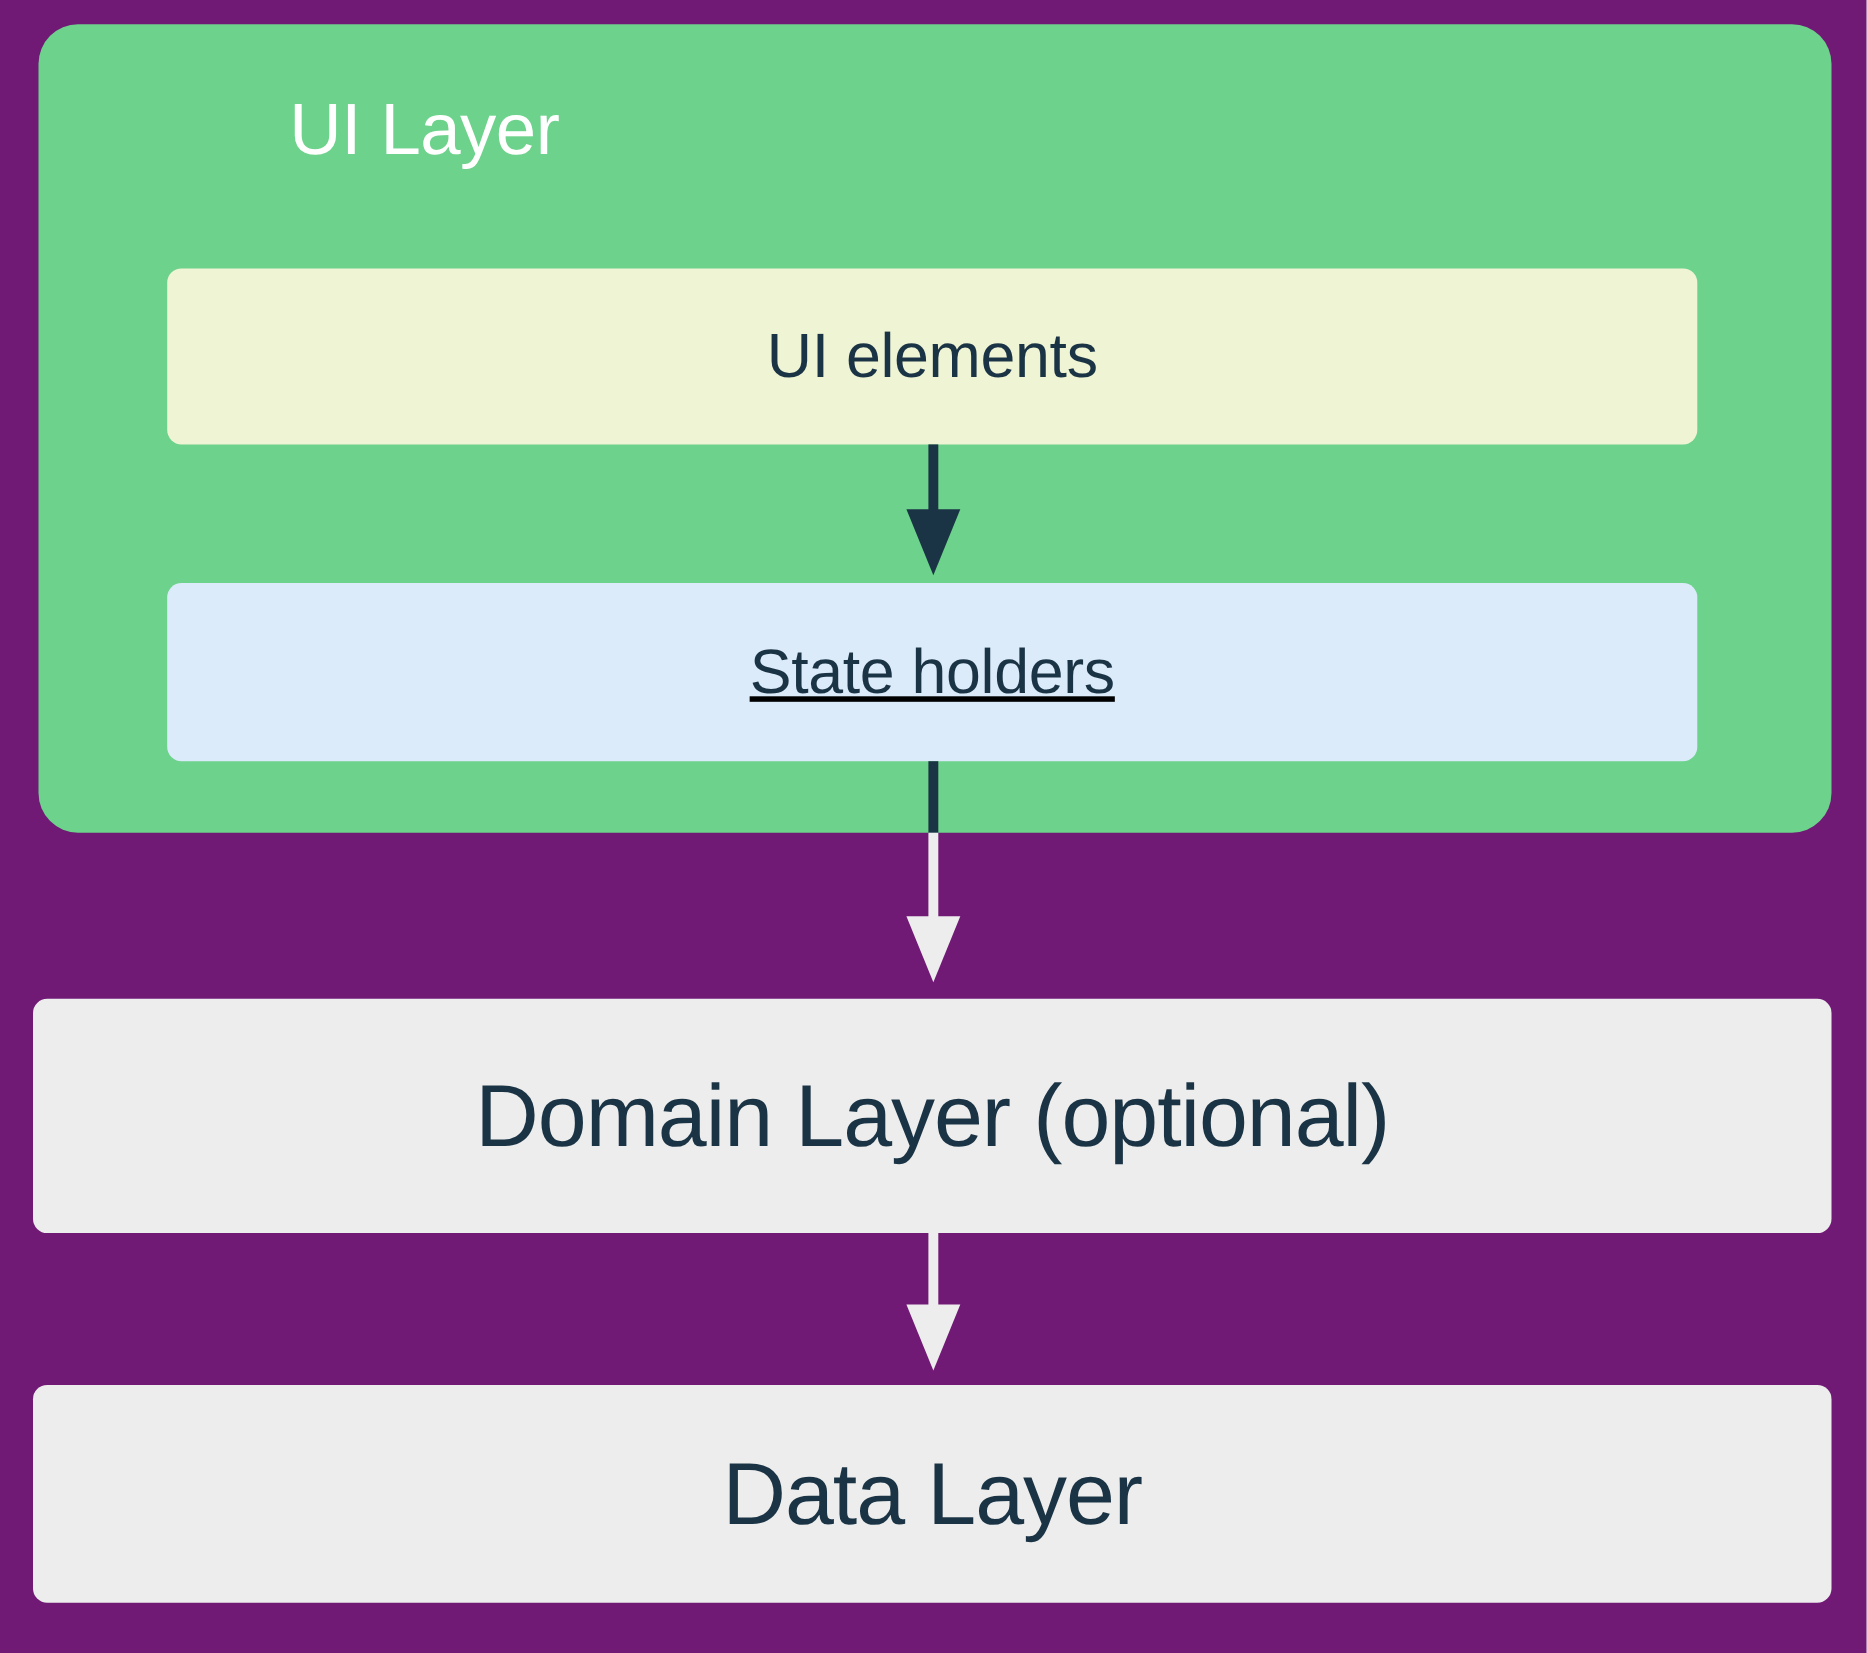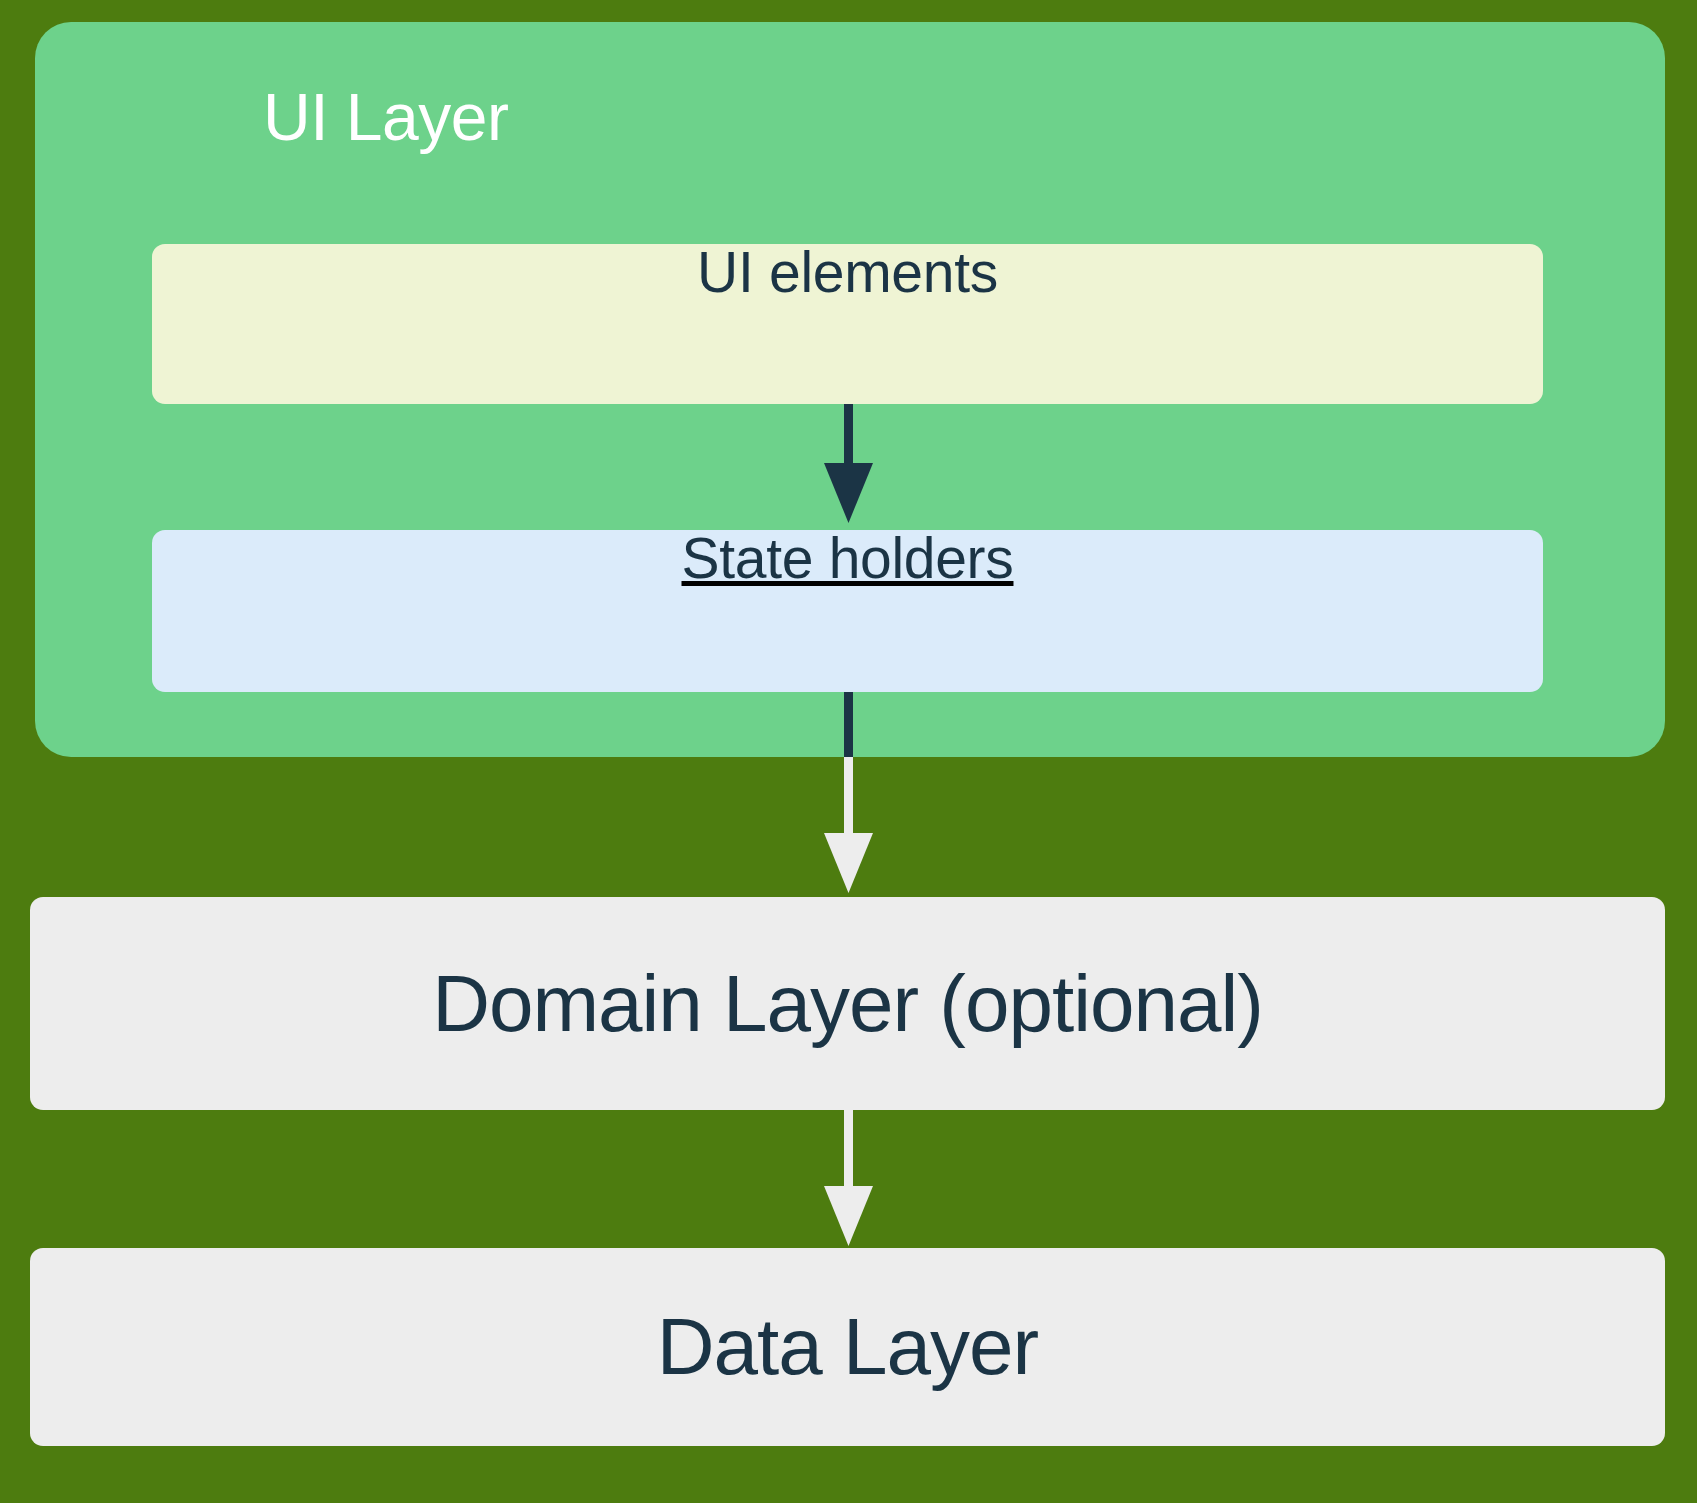--- a/index.html
+++ b/index.html
@@ -7,21 +7,21 @@
     padding: 0;
     background: #ffffff;
   }
   body {
     font-family: "Liberation Sans", sans-serif;
   }
   #diagram-root {
     position: relative;
     width: 1697px;
     height: 1503px;
-    background: #4d7c0f;
+    background: #701a75;
     overflow: hidden;
   }
 
   
   .ui-layer-box {
     position: absolute;
     left: 35px;
     top: 22px;
     width: 1630px;
     height: 735px;
@@ -40,21 +40,21 @@
     letter-spacing: -0.5px;
   }
 
   
   .inner-card {
     position: absolute;
     left: 152px;
     width: 1391px;
     border-radius: 13px;
     display: flex;
-    align-items: flex-start;
+    align-items: center;
     justify-content: center;
     box-sizing: border-box;
   }
   .inner-card .card-label {
     font-size: 57px;
     line-height: 1.0;
     color: #1B3445;
     white-space: nowrap;
     letter-spacing: -0.3px;
   }
@@ -81,20 +81,21 @@
   .layer-bar {
     position: absolute;
     left: 30px;
     width: 1635px;
     background: #EDEDED;
     border-radius: 13px;
     display: flex;
     align-items: center;
     justify-content: center;
     box-sizing: border-box;
+    margin-top: 11px;
   }
   .layer-bar .bar-label {
     font-size: 80px;
     line-height: 1.0;
     color: #1B3445;
     white-space: nowrap;
     letter-spacing: -1px;
   }
   #domain-layer-bar {
     top: 897px;

